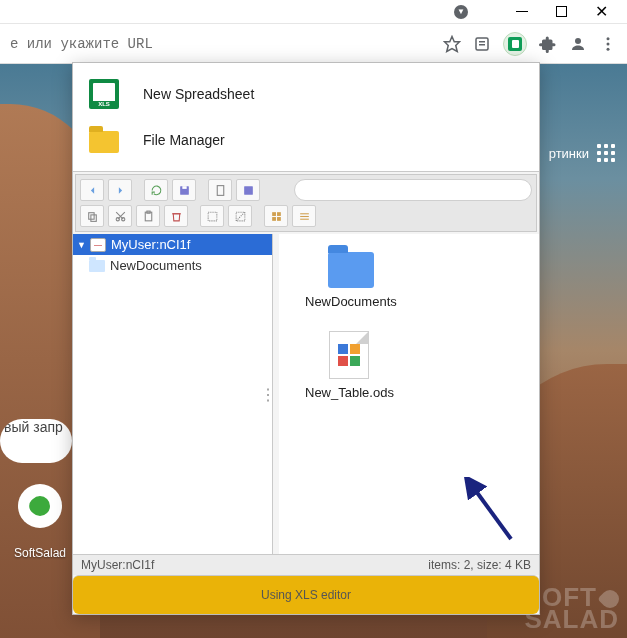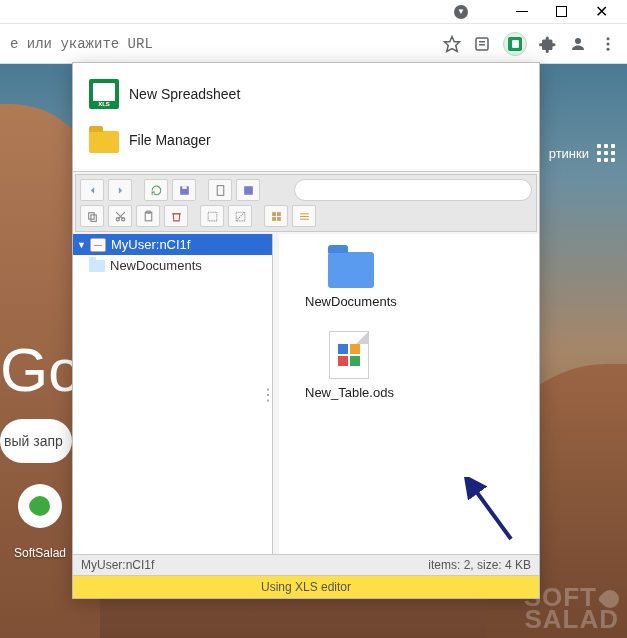--- a/index.html
+++ b/index.html
@@ -26,36 +26,36 @@
   .active-ext .sq::after{content:"";width:7px;height:8px;background:#fff;border-radius:1px;}
 
   
   .page{position:absolute;top:64px;left:0;right:0;bottom:0;
     background: linear-gradient(180deg,#4a7a94 0%,#6b8fa0 20%,#a68668 50%,#8f5c3e 80%,#6e4530 100%);
     overflow:hidden;}
   .rock-left{position:absolute;left:-40px;top:40px;width:140px;height:600px;background:linear-gradient(180deg,#b07a55 0%,#7a4b32 100%);border-radius:0 90px 60px 0;}
   .rock-right{position:absolute;right:-40px;top:300px;width:180px;height:400px;background:linear-gradient(180deg,#9a6544 0%,#5f3a26 100%);border-radius:120px 0 0 60px;}
   .logo{position:absolute;left:0;top:270px;color:#fff;font-size:60px;font-weight:400;}
   .logo .g{font-size:62px;}
-  .searchbar{position:absolute;left:0;top:355px;width:72px;height:44px;background:#fff;border-radius:22px;display:flex;align-items:center;padding-left:4px;overflow:hidden;}
+  .searchbar{position:absolute;left:0;top:355px;width:72px;height:44px;background:#fff;border-radius:22px;display:flex;align-items:flex-start;padding-left:4px;overflow:hidden;}
   .searchbar span{font-size:14px;color:#444;white-space:nowrap;}
 
   .quicklink{position:absolute;left:14px;bottom:78px;display:flex;flex-direction:column;align-items:center;gap:18px;}
   .quicklink .circle{width:44px;height:44px;border-radius:50%;background:#fff;display:flex;align-items:center;justify-content:center;}
   .quicklink .circle .leaf{width:20px;height:20px;border-radius:50% 50% 50% 8px;background:#3caa3c;transform:rotate(45deg);}
   .quicklink .lbl{color:#fff;font-size:12px;text-shadow:0 1px 2px rgba(0,0,0,.5);}
 
   .goog-right{position:absolute;right:12px;top:80px;color:#fff;font-size:13px;display:flex;align-items:center;gap:8px;}
   .apps-grid{width:18px;height:18px;display:grid;grid-template-columns:repeat(3,4px);grid-template-rows:repeat(3,4px);gap:3px;}
   .apps-grid span{background:#fff;border-radius:1px;}
 
   
   .popup{position:absolute;left:72px;top:62px;width:468px;background:#fff;border:1px solid #bcbcbc;box-shadow:0 4px 18px rgba(0,0,0,.25);}
   .popup .top-items{padding:8px 10px;}
-  .menuitem{display:flex;align-items:center;gap:10px;padding:8px 6px;font-size:14px;color:#222;cursor:pointer;}
+  .menuitem{display:flex;align-items:center;gap:24px;padding:8px 6px;font-size:14px;color:#222;cursor:pointer;}
   .mi-icon{width:30px;height:30px;display:flex;align-items:center;justify-content:center;}
   .mi-xls{background:#0f8a43;border-radius:2px;position:relative;}
   .mi-xls::before{content:"";position:absolute;inset:4px;background:#fff;border-radius:1px;}
   .mi-xls::after{content:"XLS";position:absolute;bottom:2px;left:0;right:0;text-align:center;color:#fff;font-size:6px;font-weight:bold;background:#0f8a43;}
   .mi-folder{width:30px;height:22px;background:#f4c430;border-radius:2px;position:relative;margin-top:4px;}
   .mi-folder::before{content:"";position:absolute;top:-5px;left:0;width:14px;height:6px;background:#e0b020;border-radius:2px 2px 0 0;}
 
   
   .fm{border-top:1px solid #c9c9c9;background:#f4f4f4;}
   .toolbar{background:#e7e7e7;border:1px solid #c9c9c9;margin:2px;padding:4px;display:flex;flex-direction:column;gap:4px;}
@@ -90,21 +90,21 @@
   .file .docicon .inner span:nth-child(2){background:#f0a030;}
   .file .docicon .inner span:nth-child(3){background:#e05048;}
   .file .docicon .inner span:nth-child(4){background:#3ba858;}
 
   .arrow{position:absolute;left:386px;top:414px;pointer-events:none;}
   .arrow svg{width:60px;height:70px;}
 
   .statusbar{border-top:1px solid #c9c9c9;background:#ececec;display:flex;padding:3px 8px;font-size:12px;color:#555;}
   .statusbar .path{flex:1;}
 
-  .footer{border-top:1px solid #c9c9c9;background:#fde047;text-align:center;font-size:12px;color:#555;padding:4px 0;}
+  .footer{border-top:1px solid #c9c9c9;background:#eab308;text-align:center;font-size:12px;color:#555;padding:12px 0;border-radius:6px;}
 
   
   .watermark{position:absolute;right:8px;bottom:8px;font-family:Arial;font-weight:900;font-size:26px;line-height:22px;text-align:right;color:rgba(255,255,255,.25);letter-spacing:1px;}
   .watermark .leafwm{display:inline-block;width:18px;height:18px;border-radius:50% 50% 50% 4px;background:rgba(255,255,255,.25);transform:rotate(45deg);vertical-align:middle;margin-left:4px;}
 </style>
 </head>
 <body>
 
 <div class="winbar">
   <div class="spacer"></div>
@@ -167,23 +167,20 @@
         <span></span>
         <span></span>
         <span></span>
         <span></span>
         <span></span>
         <span></span>
         <span></span>
     </div>
   </div>
 
-  <div class="logo">
-    <span class="g">G</span><span>o</span>
-  </div>
   <div class="searchbar">
     <span>вый запр</span>
   </div>
 
   <div class="quicklink">
     <div class="circle">
         <div class="leaf"></div>
       </div>
     <div class="lbl">SoftSalad</div>
   </div>

